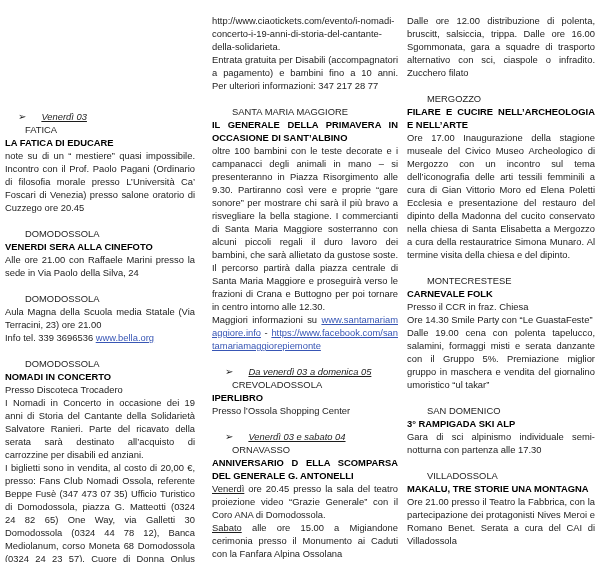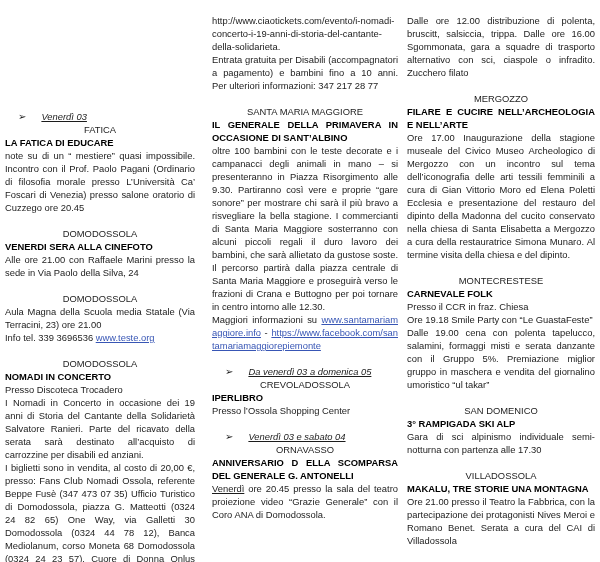--- a/index.html
+++ b/index.html
@@ -9,21 +9,21 @@
     font-size:9.4px;line-height:13px;color:#1c1c1c;
   }
   .page{position:relative;width:600px;height:562px;overflow:hidden;background:#fff;}
   .col{position:absolute;top:14px;}
   .col-1{left:5px;width:190px;}
   .col-2{left:212px;width:186px;}
   .col-3{left:407px;width:188px;}
   .spacer-top{height:96px;}
   .sec{margin:0 0 13px 0;}
   p{margin:0;}
-  .city{text-align:center;}
+  .city{text-align:left;margin-left:20px;}
   .title{font-weight:bold;color:#000;text-align:justify;}
   .body{text-align:justify;}
   .body.lastjust{text-align-last:justify;}
   .body.leftal{text-align:left;}
   .urlwrap{overflow-wrap:break-word;word-break:break-word;}
   .datehead{margin:0 0 0 13px;font-style:italic;white-space:nowrap;}
   .arrow{font-style:normal;display:inline-block;margin-right:15px;color:#1c1c1c;font-size:10px;}
   .datetext{text-decoration:underline;}
   a.link{color:#3856b5;text-decoration:underline;word-break:break-all;cursor:pointer;}
   .u{text-decoration:underline;}
@@ -46,21 +46,21 @@
 
     <div class="sec">
       <p class="city">DOMODOSSOLA</p>
       <p class="title">VENERDI SERA ALLA CINEFOTO</p>
       <p class="body">Alle ore 21.00 con Raffaele Marini presso la sede in Via Paolo della Silva, 24</p>
     </div>
 
     <div class="sec">
       <p class="city">DOMODOSSOLA</p>
       <p class="body">Aula Magna della Scuola media Statale (Via Terracini, 23) ore 21.00</p>
-      <p class="body leftal"><span>Info tel. 339 3696536 </span><a class="link">www.teste.org</a></p>
+      <p class="body leftal"><span>Info tel. 339 3696536 </span><a class="link">www.bella.org</a></p>
     </div>
 
     <div class="sec">
       <p class="city">DOMODOSSOLA</p>
       <p class="title">NOMADI IN CONCERTO</p>
       <p class="body leftal">Presso Discoteca Trocadero</p>
       <p class="body">I Nomadi in Concerto in occasione dei 19 anni di Storia del Cantante della Solidarietà Salvatore Ranieri. Parte del ricavato della serata sarà destinato all’acquisto di carrozzine per disabili ed anziani.</p>
       <p class="body lastjust">I biglietti sono in vendita, al costo di 20,00 €, presso: Fans Club Nomadi Ossola, referente Beppe Fusè (347 473 07 35) Ufficio Turistico di Domodossola, piazza G. Matteotti (0324 24 82 65) One Way, via Galletti 30 Domodossola (0324 44 78 12), Banca Mediolanum, corso Moneta 68 Domodossola (0324 24 23 57), Cuore di Donna Onlus Verbania, referente Debora Fonio (346 575 78 39), vendita Online</p>
     </div>
   </div>
@@ -85,41 +85,42 @@
       <p class="city">CREVOLADOSSOLA</p>
       <p class="title">IPERLIBRO</p>
       <p class="body leftal">Presso l’Ossola Shopping Center</p>
     </div>
 
     <p class="datehead"><span class="arrow">➢</span><span class="datetext">Venerdì 03 e sabato 04</span></p>
     <div class="sec">
       <p class="city">ORNAVASSO</p>
       <p class="title">ANNIVERSARIO D ELLA SCOMPARSA DEL GENERALE G. ANTONELLI</p>
       <p class="body"><span class="u">Venerdì</span><span> ore 20.45 presso la sala del teatro proiezione video “Grazie Generale” con il Coro ANA di Domodossola.</span></p>
+      <p class="body"><span class="u">Sabato</span><span> alle ore 15.00 a Migiandone cerimonia presso il Monumento ai Caduti con la Fanfara Alpina Ossolana</span></p>
     </div>
 
   </div>
 
   <div class="col col-3">
 
     <div class="sec">
       <p class="body">Dalle ore 12.00 distribuzione di polenta, bruscitt, salsiccia, trippa. Dalle ore 16.00 Sgommonata, gara a squadre di trasporto alternativo con sci, ciaspole o infradito. Zucchero filato</p>
     </div>
 
     <div class="sec">
       <p class="city">MERGOZZO</p>
       <p class="title">FILARE E CUCIRE NELL’ARCHEOLOGIA E NELL’ARTE</p>
       <p class="body">Ore 17.00 Inaugurazione della stagione museale del Civico Museo Archeologico di Mergozzo con un incontro sul tema dell’iconografia delle arti tessili femminili a cura di Gian Vittorio Moro ed Elena Poletti Ecclesia e presentazione del restauro del dipinto della Madonna del cucito conservato nella chiesa di Santa Elisabetta a Mergozzo a cura della restauratrice Simona Munaro. Al termine visita della chiesa e del dipinto.</p>
     </div>
 
     <div class="sec">
       <p class="city">MONTECRESTESE</p>
       <p class="title">CARNEVALE FOLK</p>
       <p class="body leftal">Presso il CCR in fraz. Chiesa</p>
-      <p class="body leftal">Ore 19.18 Smile Party con “Le GuastaFeste”</p>
+      <p class="body leftal">Ore 14.30 Smile Party con “Le GuastaFeste”</p>
       <p class="body">Dalle 19.00 cena con polenta tapelucco, salamini, formaggi misti e serata danzante con il Gruppo 5%. Premiazione miglior gruppo in maschera e vendita del giornalino umoristico “ul takar”</p>
     </div>
 
     <div class="sec">
       <p class="city">SAN DOMENICO</p>
       <p class="title">3° RAMPIGADA SKI ALP</p>
       <p class="body">Gara di sci alpinismo individuale semi-notturna con partenza alle 17.30</p>
     </div>
 
     <div class="sec">

